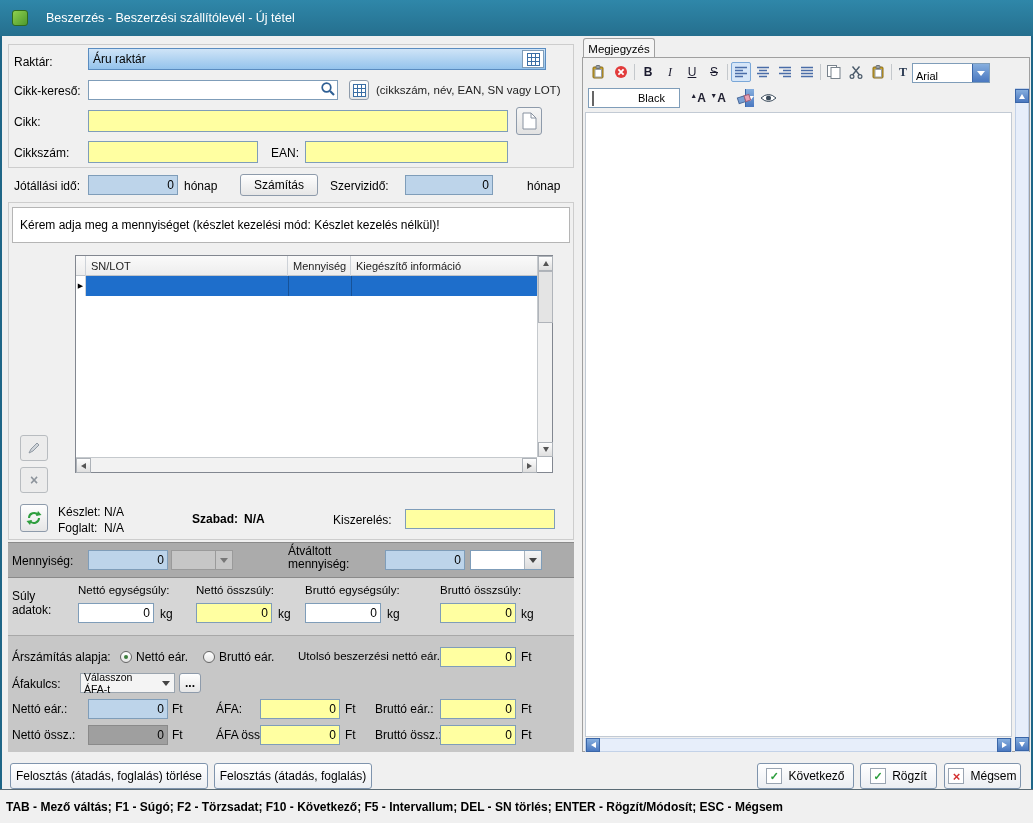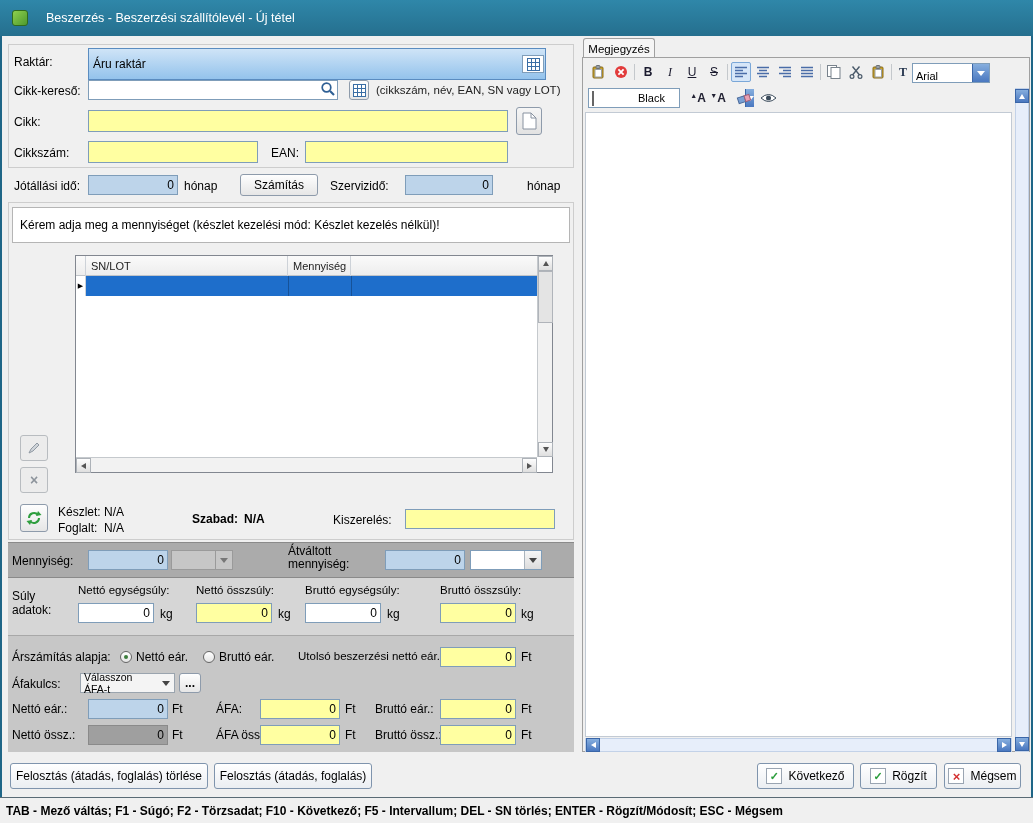--- a/index.html
+++ b/index.html
@@ -76,42 +76,42 @@
   .npanel { position:absolute; left:582px; top:57px; width:448px; height:695px; border:1px solid #a0a0a0; background:#f0f0f0; box-sizing:border-box; }
   .editor { position:absolute; left:585px; top:112px; width:427px; height:625px; background:#fff; border:1px solid #c2cad4; box-sizing:border-box; }
   .ticon { position:absolute; width:20px; height:20px; display:flex; align-items:center; justify-content:center;
     border-radius:2px; font-size:12px; }
   .ticon.hl { background:#d6e6f8; border:1px solid #7aa7d8; box-sizing:border-box; }
   .tsep { position:absolute; width:1px; height:16px; background:#c4c8cc; }
   .bI { font-weight:bold; color:#1a1a2e; }
   .iI { font-style:italic; font-family:"Liberation Serif",serif; color:#1a1a2e; }
   .uI { text-decoration:underline; color:#1a1a2e; }
   .sI { text-decoration:line-through; color:#1a1a2e; }
-  .statusbar { position:absolute; left:0; right:0; bottom:0; height:26px; background:#f0f0f0;
+  .statusbar { position:absolute; left:0; right:0; bottom:0; height:34px; background:#f0f0f0;
     border-top:1px solid #5a6b75; display:flex; align-items:center; padding-left:6px; box-sizing:border-box; font-weight:bold; font-size:12px; }
   .msgbox { position:absolute; left:12px; top:207px; width:558px; height:36px; background:#fff; border:1px solid #b5b5b5;
     box-sizing:border-box; display:flex; align-items:center; padding-left:7px; font-size:12px; }
   .swatch { width:18px; height:13px; background:#000; border:1px solid #666; margin-right:4px; }
   .aicon { font-weight:bold; font-size:12px; color:#223; display:flex; align-items:flex-start; }
   .aicon .mini { font-size:7px; margin-top:1px; }
 </style>
 </head>
 <body>
 
 <div class="window">
 
   <div class="titlebar">
     <span class="app-icon"></span>
     <span class="title-text">Beszerzés - Beszerzési szállítólevél - Új tétel</span>
   </div>
 
   <div class="groupbox" style="left:8px; top:44px; width:566px; height:124px;"></div>
 
   <span class="lbl" style="left:14px; top:55px;">Raktár:</span>
-  <div class="abs" style="left:88px; top:48px; width:458px; height:32px; box-sizing:border-box; border:1px solid #5a8cc0; background:linear-gradient(#cfe4f7,#94c3ec); display:flex; align-items:center;gap:24px;">
+  <div class="abs" style="left:88px; top:48px; width:458px; height:22px; box-sizing:border-box; border:1px solid #5a8cc0; background:linear-gradient(#cfe4f7,#94c3ec); display:flex; align-items:center;gap:24px;">
     <span style="padding-left:4px;">Áru raktár</span>
     <span style="margin-left:auto; width:22px; height:18px; margin-right:1px; background:#fff; border:1px solid #7f9db9; box-sizing:border-box; display:flex; align-items:center; justify-content:center;">
       <svg width="13" height="13">
           <rect x="0.5" y="0.5" width="12" height="12" fill="#fff" stroke="#3a6ea5"></rect>
           <path d="M0.5 4.5 H12.5 M4.5 0.5 V12.5 M8.5 0.5 V12.5 M0.5 8.5 H12.5" stroke="#3a6ea5" fill="none"></path>
         </svg>
     </span>
   </div>
 
   <span class="lbl" style="left:14px; top:84px;">Cikk-kereső:</span>
@@ -156,20 +156,21 @@
 
   <div class="msgbox">
     <span>Kérem adja meg a mennyiséget (készlet kezelési mód: Készlet kezelés nélkül)!</span>
   </div>
 
   <div class="grid">
     <div class="ghead">
       <div class="gcell" style="left:0; width:10px; padding-left:0;"></div>
       <div class="gcell" style="left:10px; width:202px;">SN/LOT</div>
       <div class="gcell" style="left:212px; width:63px;">Mennyiség</div>
+      <div class="gcell" style="left:275px; width:188px; border-right:none;">Kiegészítő információ</div>
     </div>
     <div class="gmarker">▶</div>
     <div class="grow-sel"></div>
     <div class="gsep" style="left:212px;"></div>
     <div class="gsep" style="left:275px;"></div>
 
     <div class="sb" style="right:0; top:0; width:15px; height:201px; border-left:1px solid #c5c9cd;">
       <div class="sb-btn" style="left:0; top:0;">
           <span class="t-up"></span>
         </div>

